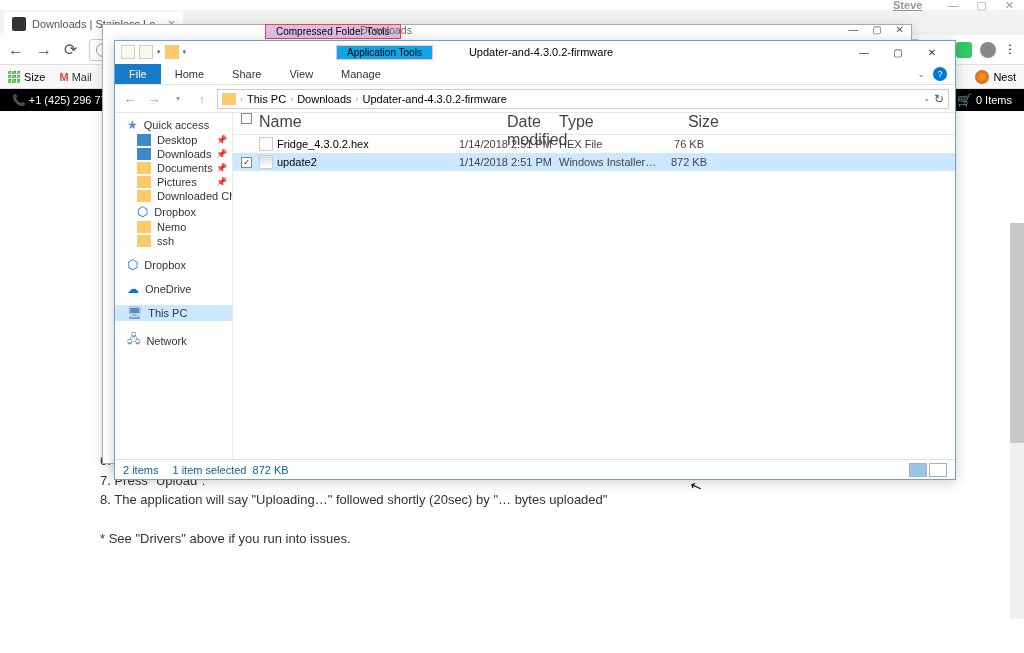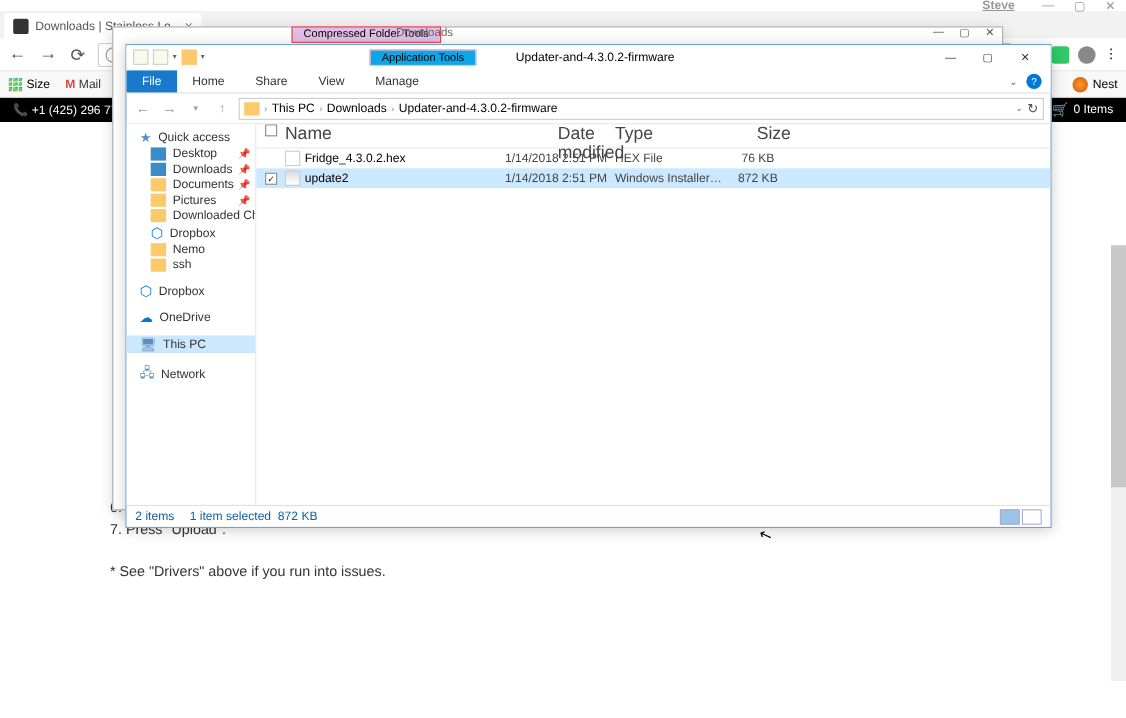--- a/index.html
+++ b/index.html
@@ -183,20 +183,21 @@
   </div>
 
   <div class="page-body">
     <div class="scrollbar">
         <div class="scrollthumb"></div>
       </div>
 
     <div class="page-article">
       <p>6. Select the "Hex File" for 4.3.0.2 on your desktop, that you just extracted, using the button with 3 dots.</p>
       <p>7. Press "Upload".</p>
+      <p>8. The application will say "Uploading…" followed shortly (20sec) by "… bytes uploaded"</p>
       <br>
       <p>* See "Drivers" above if you run into issues.</p>
     </div>
   </div>
 </div>
 
 <div class="explorer-bg"></div>
 <div class="bg-tool-tab">Compressed Folder Tools</div>
 <div class="bg-dl-tab">Downloads</div>
 <div class="bg-win-controls">

